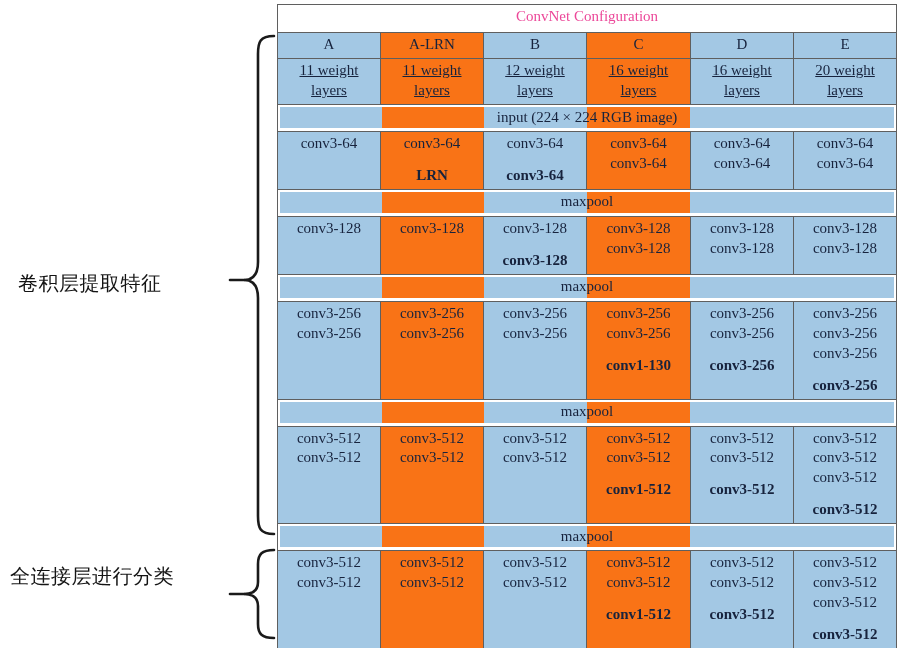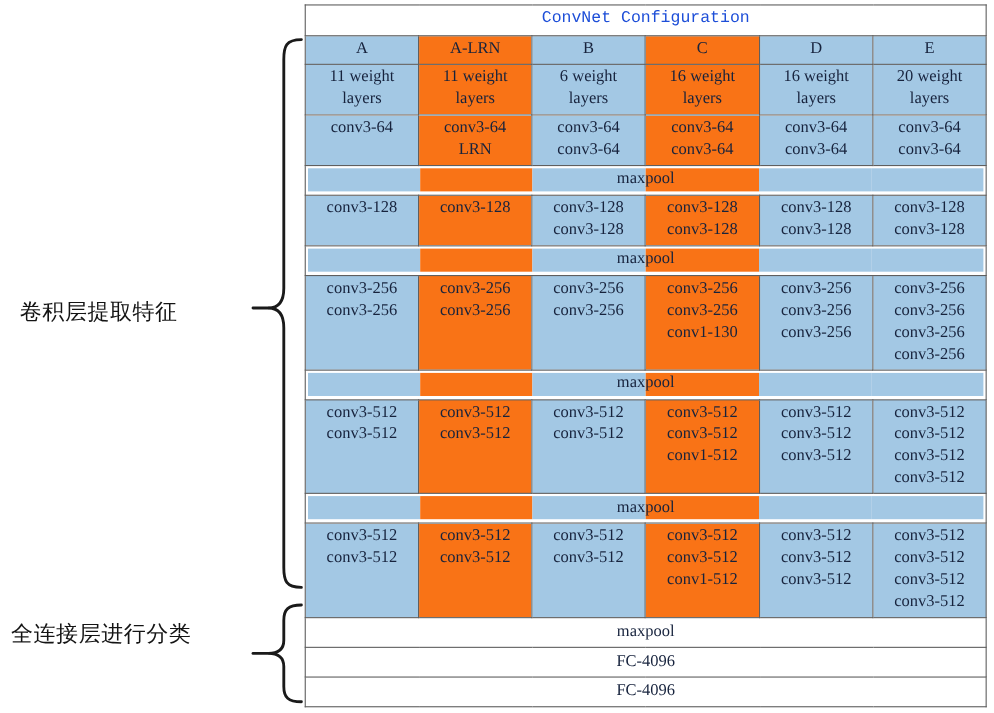--- a/index.html
+++ b/index.html
@@ -54,33 +54,33 @@
     line-height: 1.33;
     overflow: hidden;
   }
   .shade   { background: #a3c8e4; }
   .plain   { background: #f97316; }
 
   .title-cell {
     background: #ffffff;
     height: 22px;
     vertical-align: middle;
-    color: #1d4ed8;
-    font-family: Liberation Mono, monospace;
+    color: #ec4899;
   }
   .hdr-cell {
     vertical-align: middle;
     height: 20px;
   }
   .wl-cell {
     vertical-align: top;
     height: 40px;
+    text-decoration: underline;
   }
   .entry { display: block; }
-  .bold  { font-weight: normal; }
+  .bold  { font-weight: bold; margin-top: 12px; }
 
   
   .banner-row td { padding: 0; border: 1px solid #5f5f5f; }
   .banner {
     position: relative;
     height: 21px;
   }
   .banner-stripes {
     position: absolute;
     left: 0; top: 0; right: 0; bottom: 0;
@@ -147,36 +147,51 @@
       <tr>
         <td class="wl-cell shade">
           <span class="entry">11 weight</span>
           <span class="entry">layers</span>
         </td>
         <td class="wl-cell plain">
           <span class="entry">11 weight</span>
           <span class="entry">layers</span>
         </td>
         <td class="wl-cell shade">
-          <span class="entry">6 weight</span>
+          <span class="entry">12 weight</span>
           <span class="entry">layers</span>
         </td>
         <td class="wl-cell plain">
           <span class="entry">16 weight</span>
           <span class="entry">layers</span>
         </td>
         <td class="wl-cell shade">
           <span class="entry">16 weight</span>
           <span class="entry">layers</span>
         </td>
         <td class="wl-cell shade">
           <span class="entry">20 weight</span>
           <span class="entry">layers</span>
         </td>
       </tr>
+      <tr class="banner-row">
+        <td colspan="6">
+          <div class="banner">
+            <div class="banner-stripes">
+              <i class="shade" style="flex: 103 0 0px;"></i>
+              <i class="plain" style="flex: 103 0 0px;"></i>
+              <i class="shade" style="flex: 103 0 0px;"></i>
+              <i class="plain" style="flex: 104 0 0px;"></i>
+              <i class="shade" style="flex: 103 0 0px;"></i>
+              <i class="shade" style="flex: 103 0 0px;"></i>
+            </div>
+            <div class="banner-text">input (224 × 224 RGB image)</div>
+          </div>
+        </td>
+      </tr>
       <tr>
         <td class="shade">
           <span class="entry">conv3-64</span>
         </td>
         <td class="plain">
           <span class="entry">conv3-64</span>
           <span class="entry bold">LRN</span>
         </td>
         <td class="shade">
           <span class="entry">conv3-64</span>

